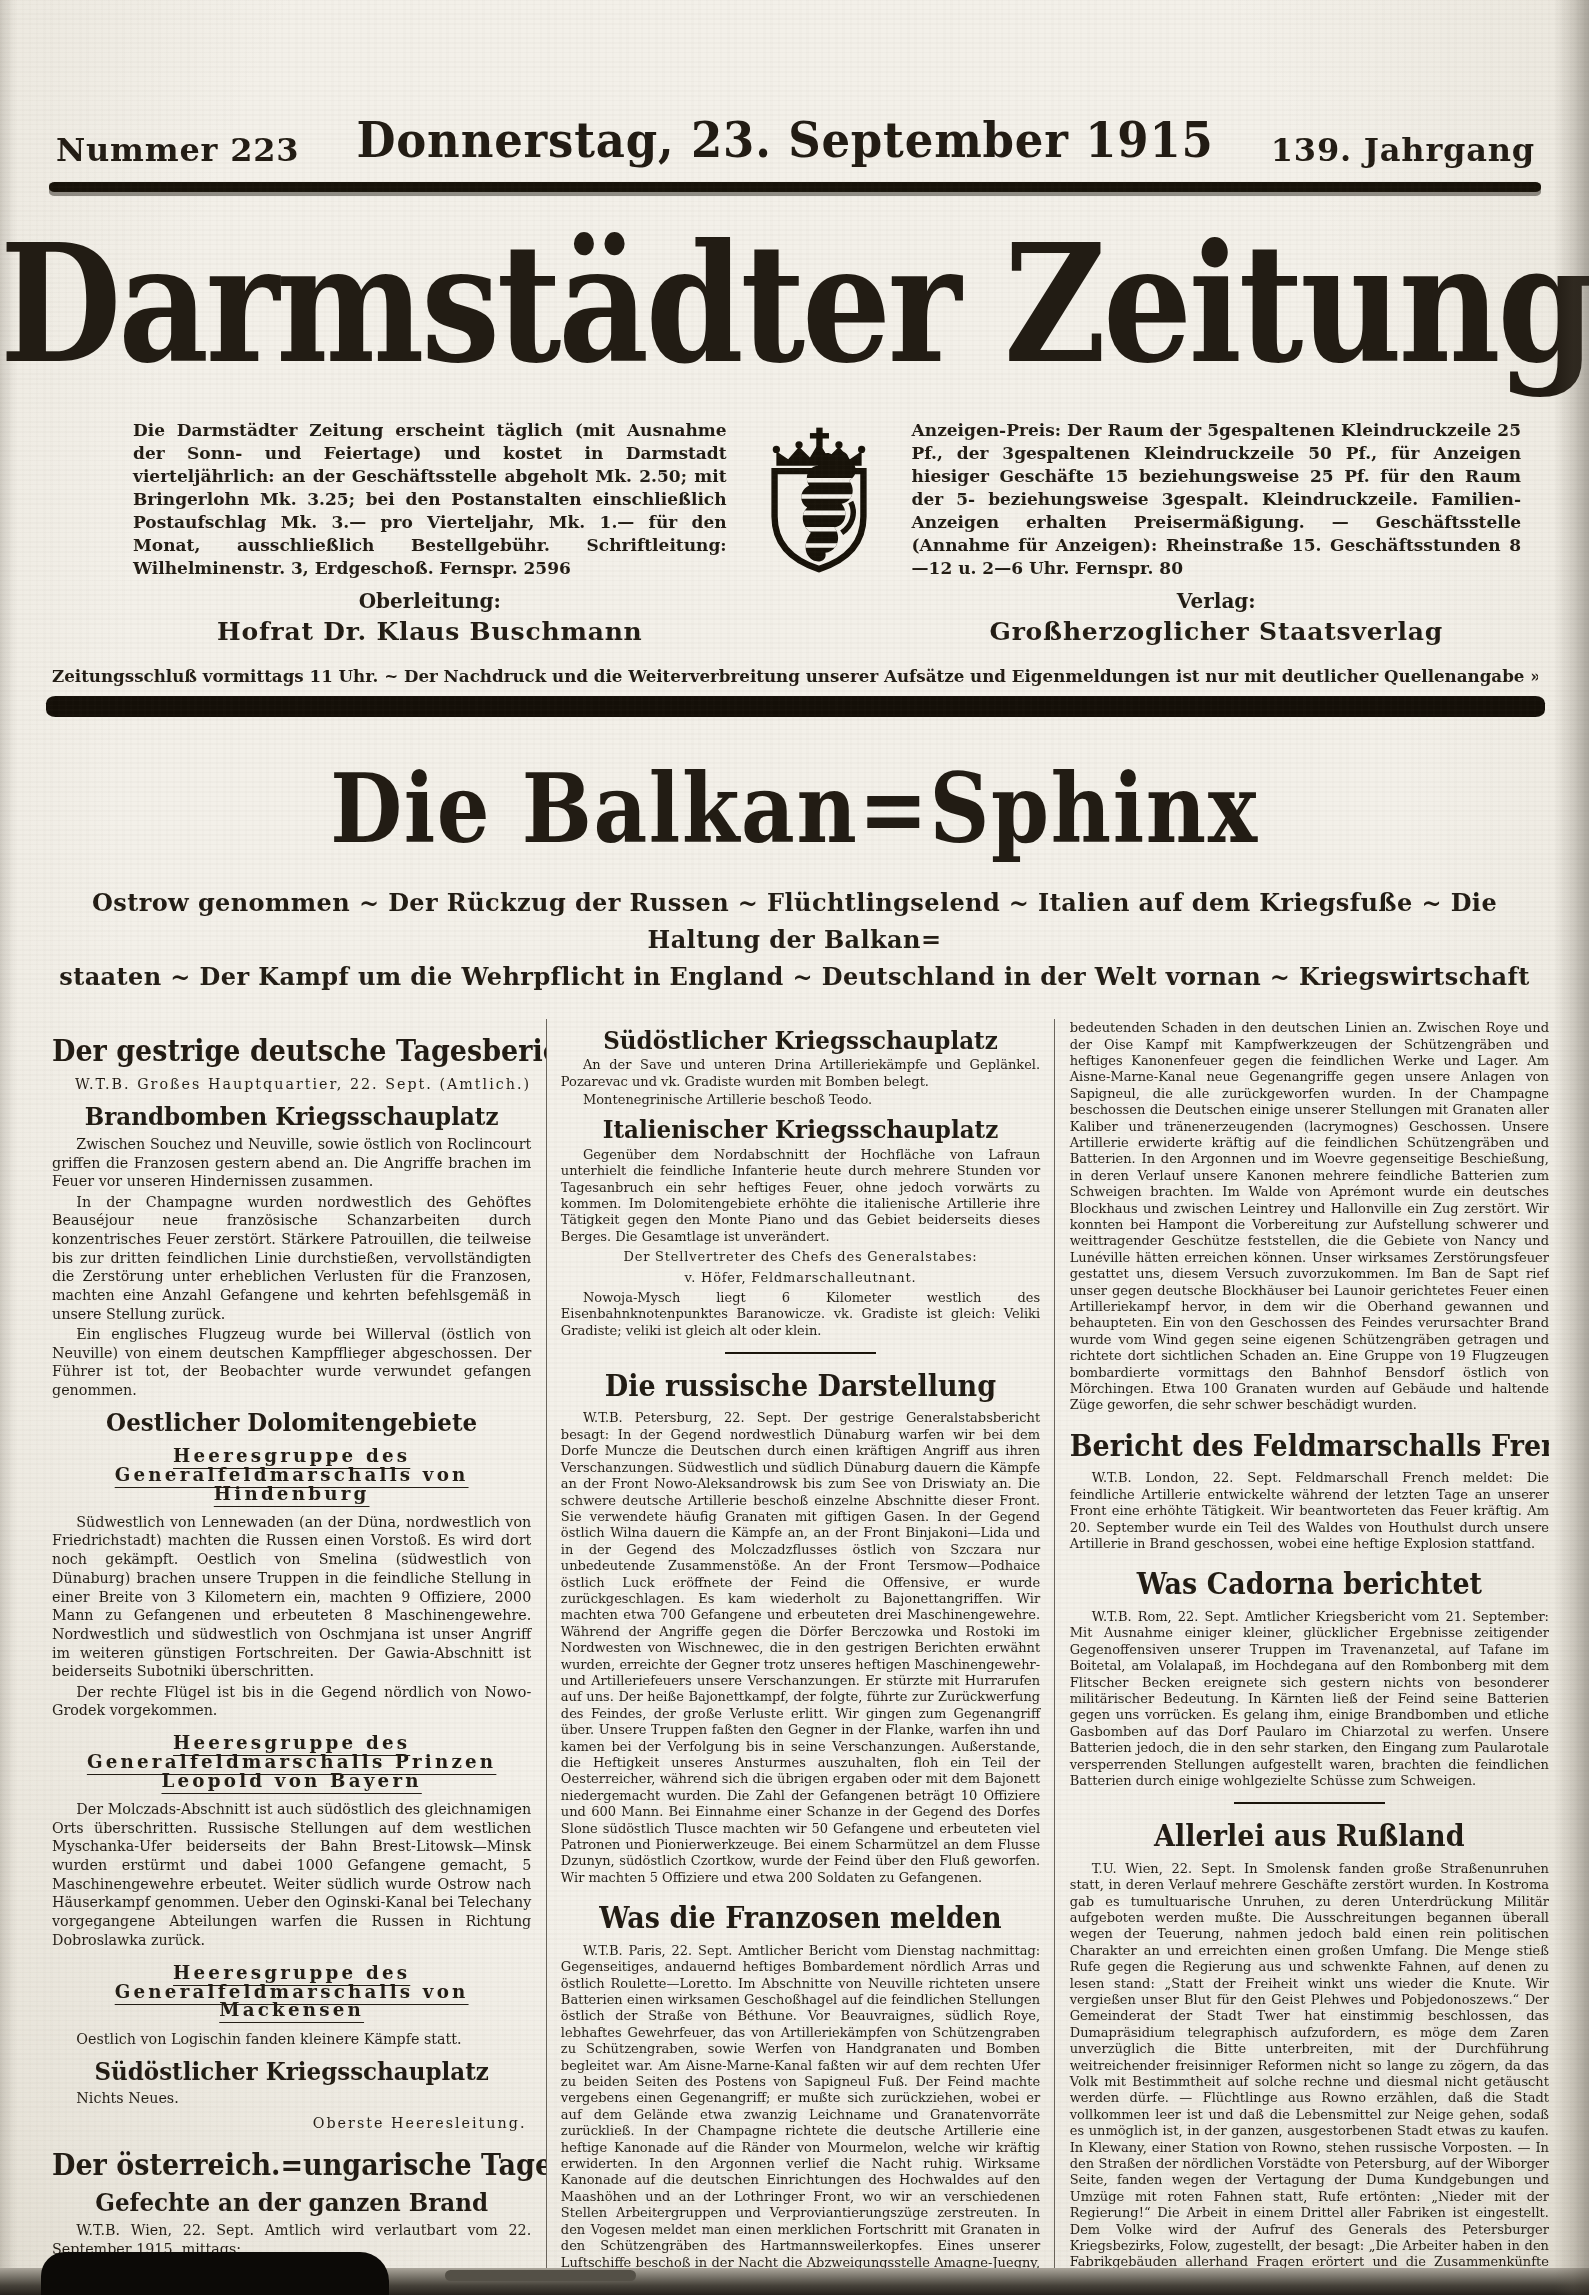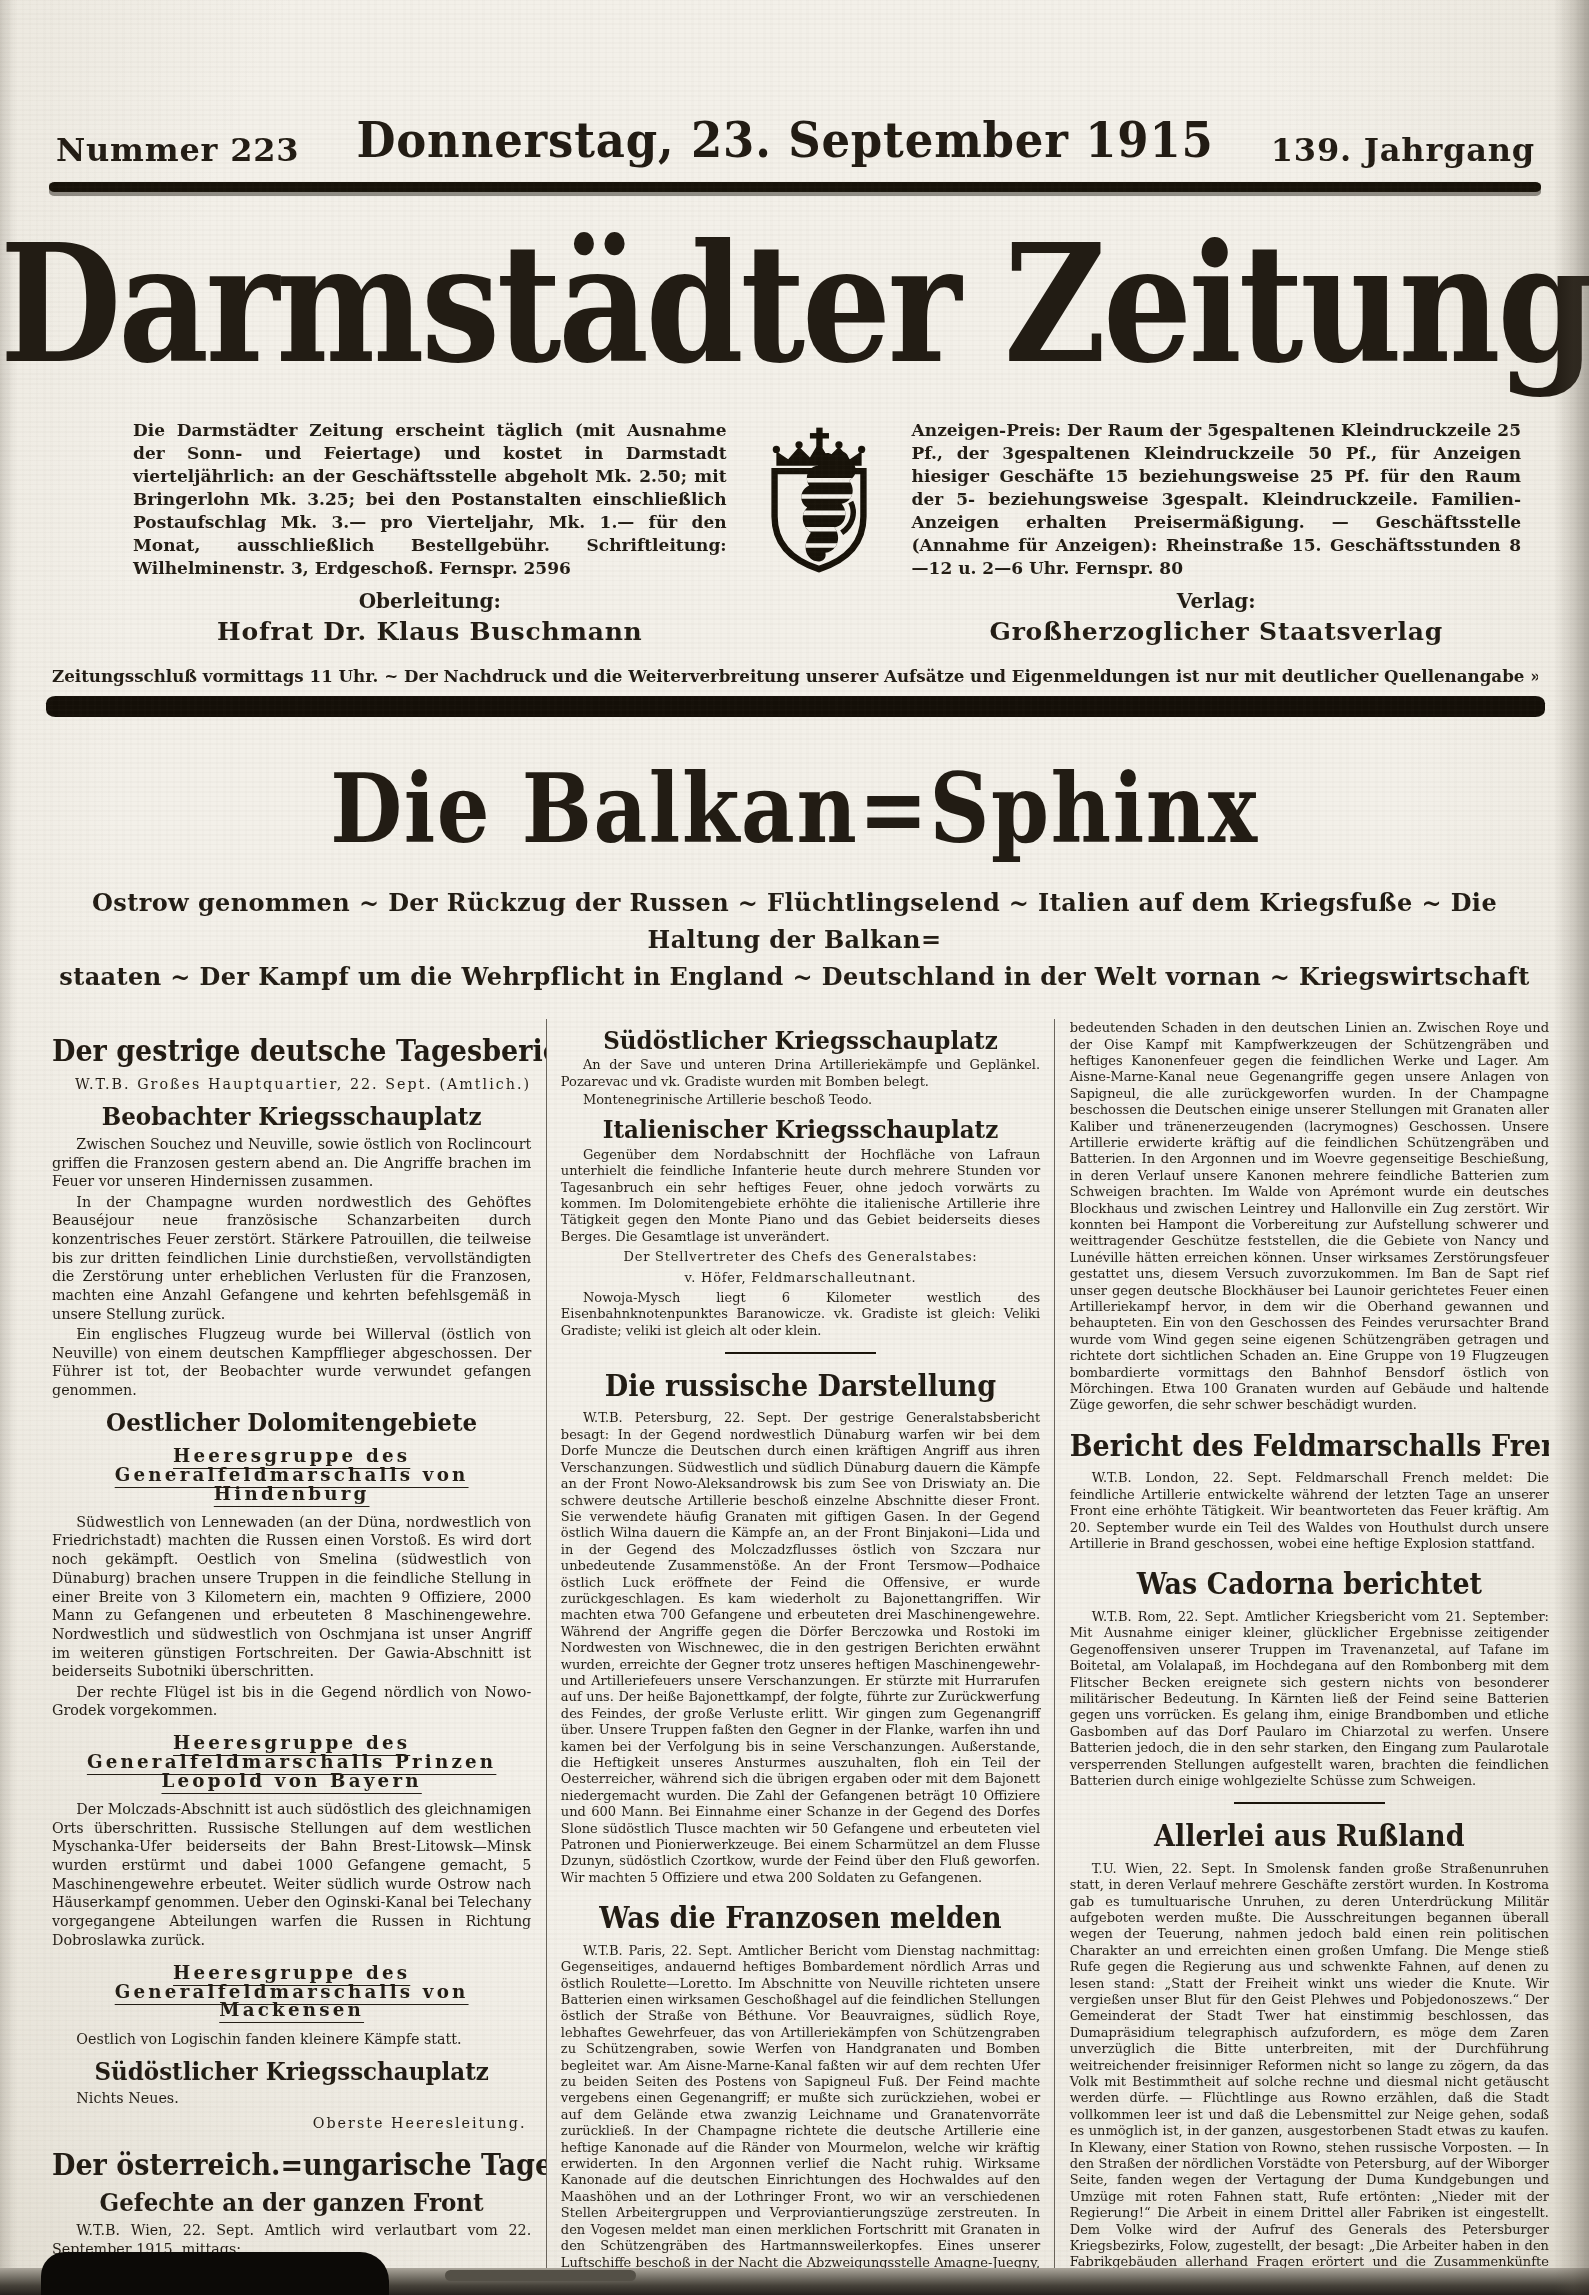--- a/index.html
+++ b/index.html
@@ -123,37 +123,37 @@
   <div class="headline">Die Balkan=Sphinx</div>
   <div class="subtitle">
     <div>Ostrow genommen ~ Der Rückzug der Russen ~ Flüchtlingselend ~ Italien auf dem Kriegsfuße ~ Die Haltung der Balkan=</div>
     <div>staaten ~ Der Kampf um die Wehrpflicht in England ~ Deutschland in der Welt vornan ~ Kriegswirtschaft</div>
   </div>
 
   <div class="columns">
     <div class="col col-1">
         <div class="b-h1">Der gestrige deutsche Tagesbericht</div>
         <div class="b-byline">W.T.B. Großes Hauptquartier, 22. Sept. (Amtlich.)</div>
-        <div class="b-h2">Beobachter Kriegsschauplatz</div>
+        <div class="b-h2">Brandbomben Kriegsschauplatz</div>
         <div class="b-p">Zwischen Souchez und Neuville, sowie östlich von Roclincourt griffen die Franzosen gestern abend an. Die Angriffe brachen im Feuer vor unseren Hindernissen zusammen.</div>
         <div class="b-p">In der Champagne wurden nordwestlich des Gehöftes Beauséjour neue französische Schanzarbeiten durch konzentrisches Feuer zerstört. Stärkere Patrouillen, die teilweise bis zur dritten feindlichen Linie durchstießen, vervollständigten die Zerstörung unter erheblichen Verlusten für die Franzosen, machten eine Anzahl Gefangene und kehrten befehlsgemäß in unsere Stellung zurück.</div>
         <div class="b-p">Ein englisches Flugzeug wurde bei Willerval (östlich von Neuville) von einem deutschen Kampfflieger abgeschossen. Der Führer ist tot, der Beobachter wurde verwundet gefangen genommen.</div>
         <div class="b-h2">Oestlicher Dolomitengebiete</div>
         <div class="b-h2u">Heeresgruppe des Generalfeldmarschalls von Hindenburg</div>
         <div class="b-p">Südwestlich von Lennewaden (an der Düna, nordwestlich von Friedrichstadt) machten die Russen einen Vorstoß. Es wird dort noch gekämpft. Oestlich von Smelina (südwestlich von Dünaburg) brachen unsere Truppen in die feindliche Stellung in einer Breite von 3 Kilometern ein, machten 9 Offiziere, 2000 Mann zu Gefangenen und erbeuteten 8 Maschinengewehre. Nordwestlich und südwestlich von Oschmjana ist unser Angriff im weiteren günstigen Fortschreiten. Der Gawia-Abschnitt ist beiderseits Subotniki überschritten.</div>
         <div class="b-p">Der rechte Flügel ist bis in die Gegend nördlich von Nowo-Grodek vorgekommen.</div>
         <div class="b-h2u">Heeresgruppe des Generalfeldmarschalls Prinzen Leopold von Bayern</div>
         <div class="b-p">Der Molczads-Abschnitt ist auch südöstlich des gleichnamigen Orts überschritten. Russische Stellungen auf dem westlichen Myschanka-Ufer beiderseits der Bahn Brest-Litowsk—Minsk wurden erstürmt und dabei 1000 Gefangene gemacht, 5 Maschinengewehre erbeutet. Weiter südlich wurde Ostrow nach Häuserkampf genommen. Ueber den Oginski-Kanal bei Telechany vorgegangene Abteilungen warfen die Russen in Richtung Dobroslawka zurück.</div>
         <div class="b-h2u">Heeresgruppe des Generalfeldmarschalls von Mackensen</div>
         <div class="b-p">Oestlich von Logischin fanden kleinere Kämpfe statt.</div>
         <div class="b-h2">Südöstlicher Kriegsschauplatz</div>
         <div class="b-p">Nichts Neues.</div>
         <div class="b-pr">Oberste Heeresleitung.</div>
         <div class="b-h1">Der österreich.=ungarische Tagesbericht</div>
-        <div class="b-h2">Gefechte an der ganzen Front</div>
+        <div class="b-h2">Gefechte an der ganzen Brand</div>
         <div class="b-p">W.T.B. Wien, 22. Sept. Amtlich wird verlautbart vom 22. September 1915, mittags:</div>
         <div class="b-h2">Russischer Kriegsschauplatz</div>
       </div>
     <div class="col col-2">
         <div class="b-h2">Südöstlicher Kriegsschauplatz</div>
         <div class="b-p">An der Save und unteren Drina Artilleriekämpfe und Geplänkel. Pozarevac und vk. Gradiste wurden mit Bomben belegt.</div>
         <div class="b-p">Montenegrinische Artillerie beschoß Teodo.</div>
         <div class="b-h2">Italienischer Kriegsschauplatz</div>
         <div class="b-p">Gegenüber dem Nordabschnitt der Hochfläche von Lafraun unterhielt die feindliche Infanterie heute durch mehrere Stunden vor Tagesanbruch ein sehr heftiges Feuer, ohne jedoch vorwärts zu kommen. Im Dolomitengebiete erhöhte die italienische Artillerie ihre Tätigkeit gegen den Monte Piano und das Gebiet beiderseits dieses Berges. Die Gesamtlage ist unverändert.</div>
         <div class="b-pc">Der Stellvertreter des Chefs des Generalstabes:</div>

